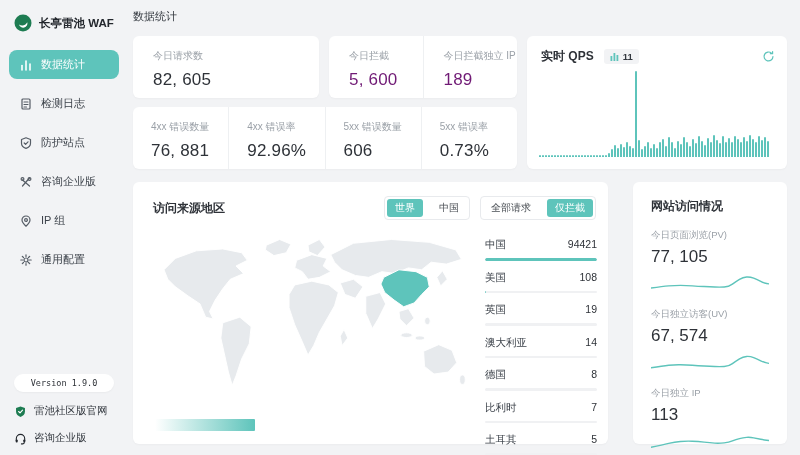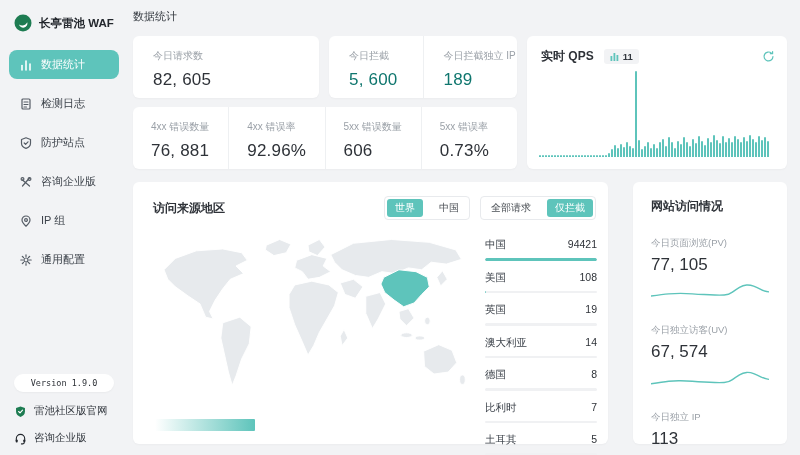--- a/index.html
+++ b/index.html
@@ -32,21 +32,21 @@
   .topbar-actions { position:absolute; right:12px; top:5px; display:flex; align-items:flex-end; gap:10px;margin-top:32px; }
   .forum-btn { display:flex; align-items:center; gap:5px; background:#ffffff; border:none;
                border-radius:11px; padding:4px 10px; font-size:10px; color:#33383f; cursor:pointer;
                font-family:inherit; box-shadow:0 1px 2px rgba(0,0,0,.04); }
   .icon-btn { background:transparent; border:none; cursor:pointer; padding:2px; color:#4a4f55; }
 
   
   .card { position:absolute; background:#ffffff; border-radius:6px; box-shadow:0 1px 2px rgba(0,0,0,.03); }
   .stat-label { font-size:10px; color:#9ba1a8; }
   .stat-value { font-size:17px; color:#2e3238; margin-top:7px; letter-spacing:.2px; }
-  .stat-value.warn { color:#0f766e; }
+  .stat-value.warn { color:#701a75; }
 
   #card-requests { left:133px; top:36px; width:186px; height:62px; padding:13px 20px; }
   #card-blocks   { left:329px; top:36px; width:188px; height:62px; display:flex; }
   #card-blocks .half { flex:1; padding:13px 0 13px 20px; }
   #card-blocks .half + .half { border-left:1px solid #eef0f2; }
 
   #card-errors { left:133px; top:107px; width:384px; height:62px; display:flex; }
   #card-errors .quarter { flex:1; padding:13px 0 13px 18px; }
   #card-errors .quarter + .quarter { border-left:1px solid #eef0f2; }
 
@@ -75,21 +75,21 @@
   .country-list { position:absolute; left:352px; top:56px; width:112px; }
   .country-row { margin-bottom:10px; }
   .country-line { display:flex; justify-content:space-between; font-size:10.5px; color:#3d434b; }
   .country-line .cval { color:#2e3238; }
   .country-track { margin-top:6px; height:2.5px; background:#f0f1f3; border-radius:2px; overflow:hidden; }
   .country-fill { height:100%; background:#5ec4bb; border-radius:2px; width:0; }
 
   
   #card-site { left:633px; top:182px; width:154px; height:262px; padding:16px 18px; }
   .site-title { font-size:12px; font-weight:bold; color:#2e3238; }
-  .metric { margin-top:22px; }
+  .metric { margin-top:14px; }
   .metric:first-of-type { margin-top:24px; }
   .metric .m-label { font-size:9.5px; color:#9ba1a8; }
   .metric .m-value { font-size:17px; color:#2e3238; margin-top:5px; }
   .metric svg { margin-top:3px; }
 </style>
 </head>
 <body>
 
 <aside class="sidebar">
   <div class="logo-row">

